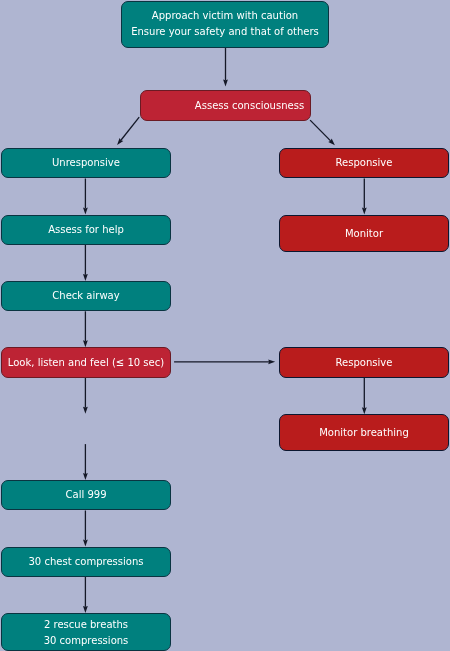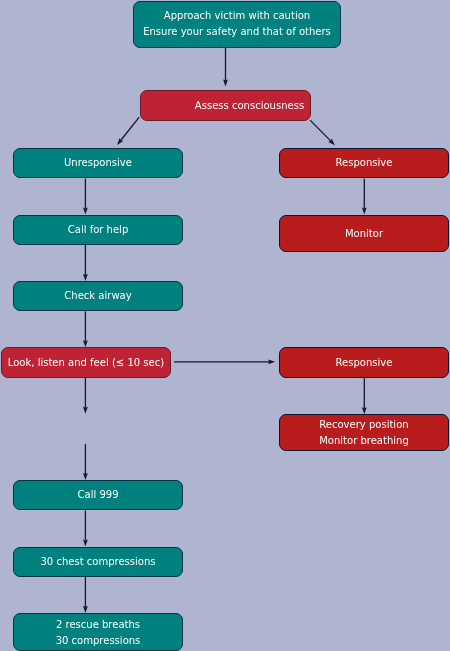--- a/index.html
+++ b/index.html
@@ -5,21 +5,21 @@
 <style>
   html,body{margin:0;padding:0;}
   body{width:450px;height:651px;overflow:hidden;background:#afb5d1;
        font-family:"DejaVu Sans","Liberation Sans",sans-serif;font-stretch:condensed;}
   #chart{position:relative;width:450px;height:651px;}
   .node{position:absolute;box-sizing:border-box;border-radius:7px;
         display:flex;align-items:center;justify-content:center;
         text-align:center;color:#ffffff;font-size:11.15px;
         border-style:solid;border-width:1.3px;}
   .node .lbl{line-height:15.7px;width:100%;}
-  .teal{background:#00807e;border-color:#0a3441;margin-left:12px;}
+  .teal{background:#00807e;border-color:#0a3441;}
   .red {background:#bd2334;border-color:#6b1a24;}
   .blue{background:#b91c1c;border-color:#0b1730;}
   svg.links{position:absolute;left:0;top:0;width:450px;height:651px;overflow:visible;}
   .edge-line{stroke:#141827;stroke-width:1.3;}
   .edge-head{fill:#141827;}
 </style>
 </head>
 <body>
 
 <div id="chart">
@@ -99,21 +99,21 @@
   </div>
 
   <div class="node blue" style="left: 279px; top: 148.2px; width: 170px; height: 30.3px;">
     <div class="lbl">
       <div>Responsive</div>
     </div>
   </div>
 
   <div class="node teal" style="left: 1px; top: 214.6px; width: 170px; height: 30.3px;">
     <div class="lbl">
-      <div>Call for help</div>
+      <div>Assess for help</div>
     </div>
   </div>
 
   <div class="node blue" style="left: 279px; top: 214.9px; width: 170px; height: 37.1px;">
     <div class="lbl">
       <div>Monitor</div>
     </div>
   </div>
 
   <div class="node teal" style="left: 1px; top: 281px; width: 170px; height: 30.3px;">
@@ -130,21 +130,20 @@
 
   <div class="node blue" style="left: 279px; top: 347.4px; width: 170px; height: 30.3px;">
     <div class="lbl">
       <div>Responsive</div>
     </div>
   </div>
 
 
   <div class="node blue" style="left: 279px; top: 414.4px; width: 170px; height: 36.4px;">
     <div class="lbl">
-      <div>Recovery position</div>
       <div>Monitor breathing</div>
     </div>
   </div>
 
   <div class="node teal" style="left: 1px; top: 480.2px; width: 170px; height: 30.3px;">
     <div class="lbl">
       <div>Call 999</div>
     </div>
   </div>
 

